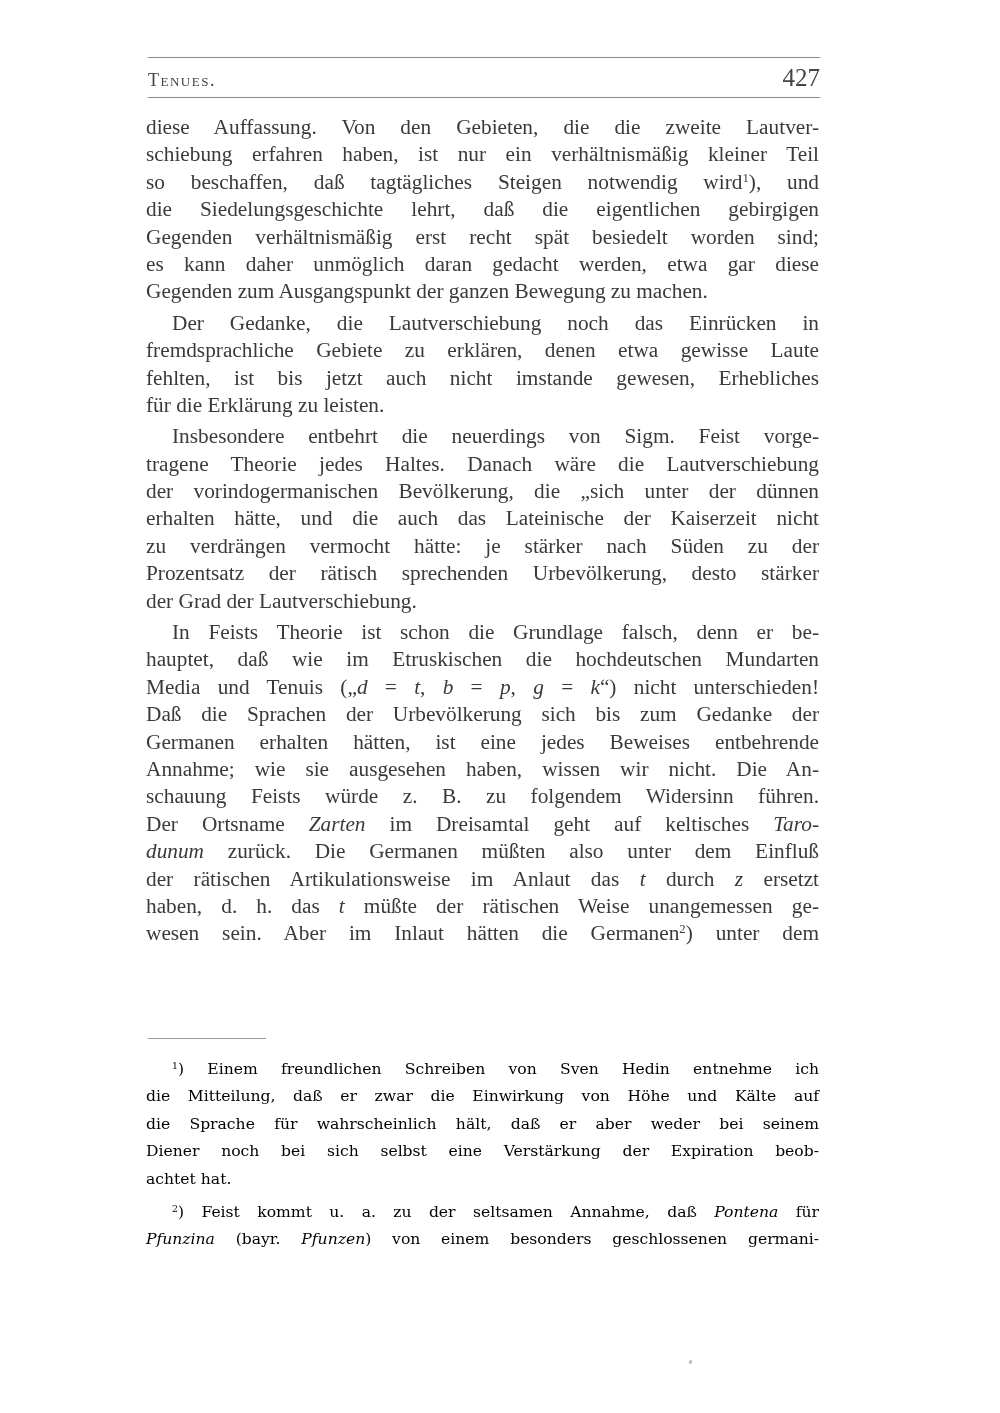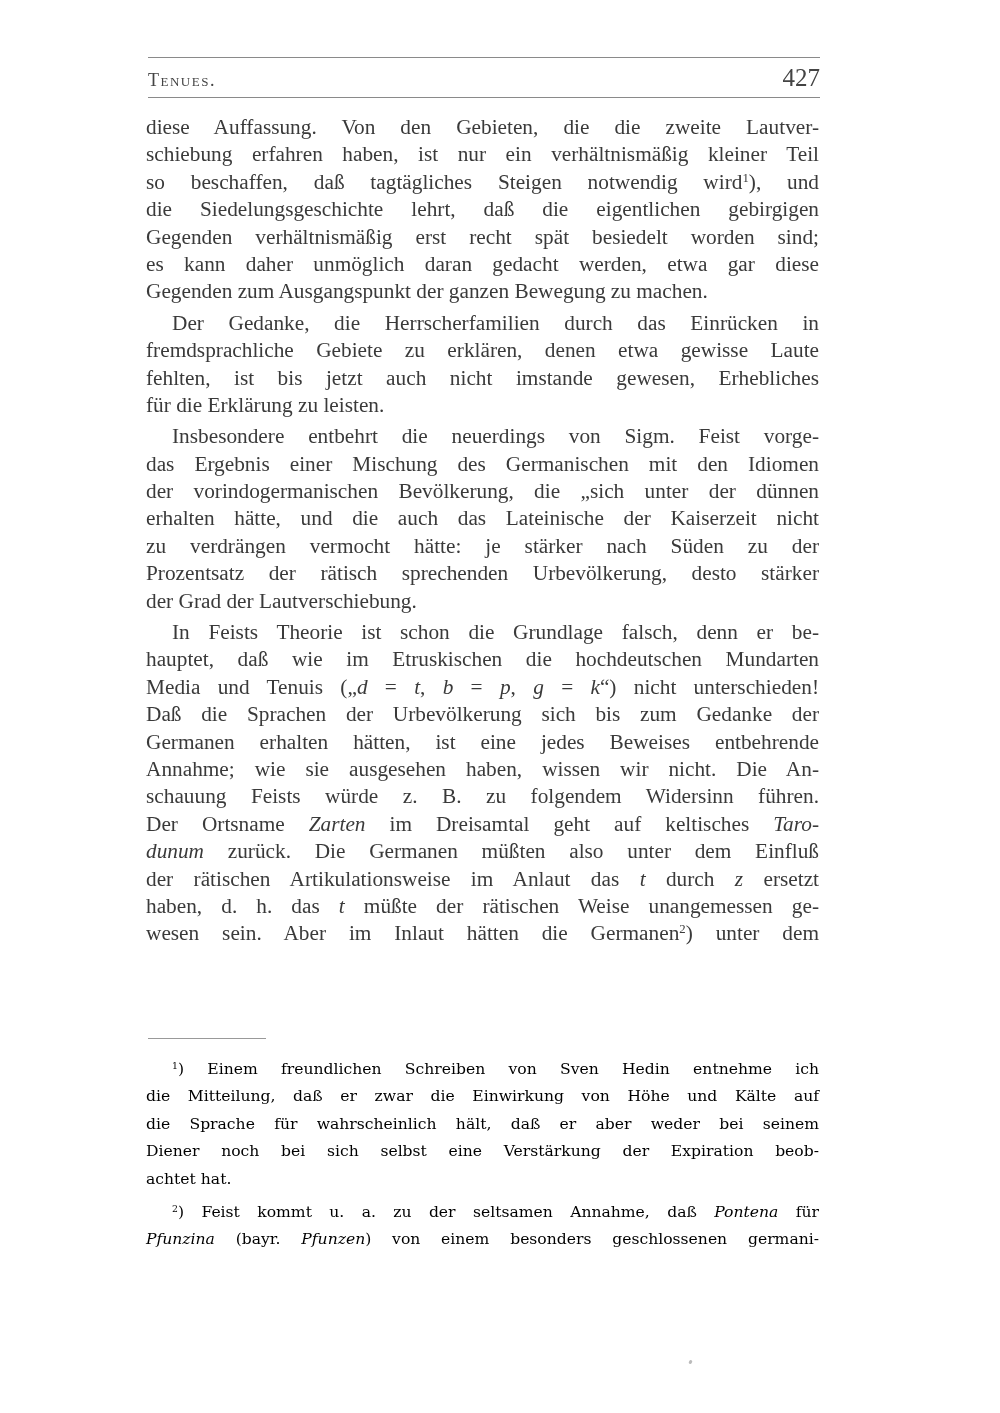--- a/index.html
+++ b/index.html
@@ -57,29 +57,29 @@
     <span class="line">diese Auffassung.  Von den Gebieten, die die zweite Lautver-</span>
     <span class="line">schiebung erfahren haben, ist nur ein verhältnismäßig kleiner Teil</span>
     <span class="line">so beschaffen, daß tagtägliches Steigen notwendig wird<sup>1</sup>), und</span>
     <span class="line">die Siedelungsgeschichte lehrt, daß die eigentlichen gebirgigen</span>
     <span class="line">Gegenden verhältnismäßig erst recht spät besiedelt worden sind;</span>
     <span class="line">es kann daher unmöglich daran gedacht werden, etwa gar diese</span>
     <span class="line last">Gegenden zum Ausgangspunkt der ganzen Bewegung zu machen.</span>
   </div>
   <div class="para-gap"></div>
   <div>
-    <span class="line indent">Der Gedanke, die Herrscherfamilien durch das Einrücken in</span>
+    <span class="line indent">Der Gedanke, die Lautverschiebung noch das Einrücken in</span>
     <span class="line">fremdsprachliche Gebiete zu erklären, denen etwa gewisse Laute</span>
     <span class="line">fehlten, ist bis jetzt auch nicht imstande gewesen, Erhebliches</span>
     <span class="line last">für die Erklärung zu leisten.</span>
   </div>
   <div class="para-gap"></div>
   <div>
     <span class="line indent">Insbesondere entbehrt die neuerdings von Sigm. Feist vorge-</span>
-    <span class="line">das Ergebnis einer Mischung des Germanischen mit den Idiomen</span>
+    <span class="line">tragene Theorie jedes Haltes.  Danach wäre die Lautverschiebung</span>
     <span class="line">der vorindogermanischen Bevölkerung, die „sich unter der dünnen</span>
     <span class="line">erhalten hätte, und die auch das Lateinische der Kaiserzeit nicht</span>
     <span class="line">zu verdrängen vermocht hätte: je stärker nach Süden zu der</span>
     <span class="line">Prozentsatz der rätisch sprechenden Urbevölkerung, desto stärker</span>
     <span class="line last">der Grad der Lautverschiebung.</span>
   </div>
   <div class="para-gap"></div>
   <div>
     <span class="line indent">In Feists Theorie ist schon die Grundlage falsch, denn er be-</span>
     <span class="line">hauptet, daß wie im Etruskischen die hochdeutschen Mundarten</span>

